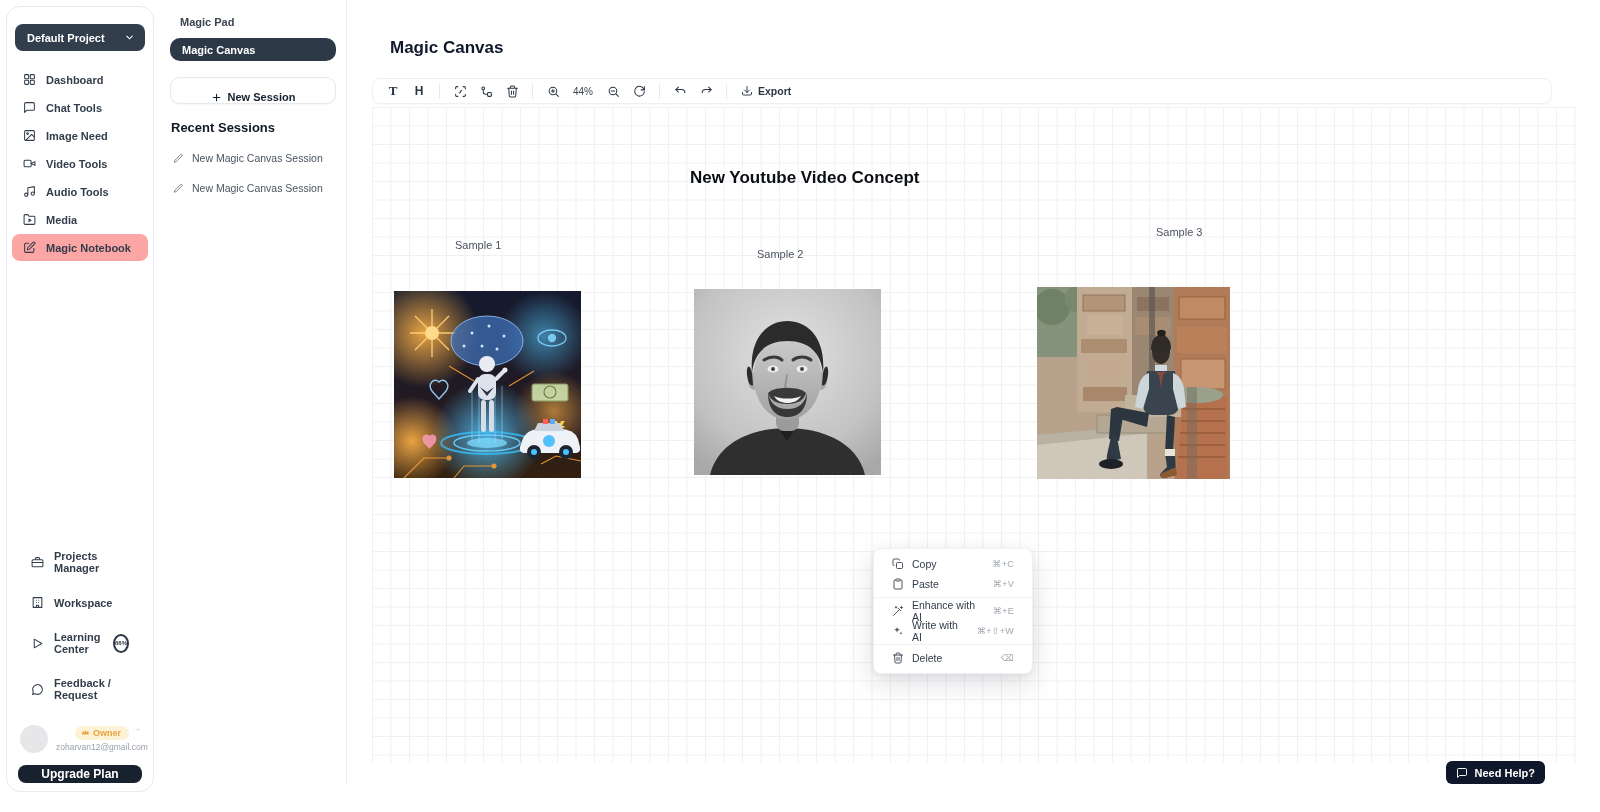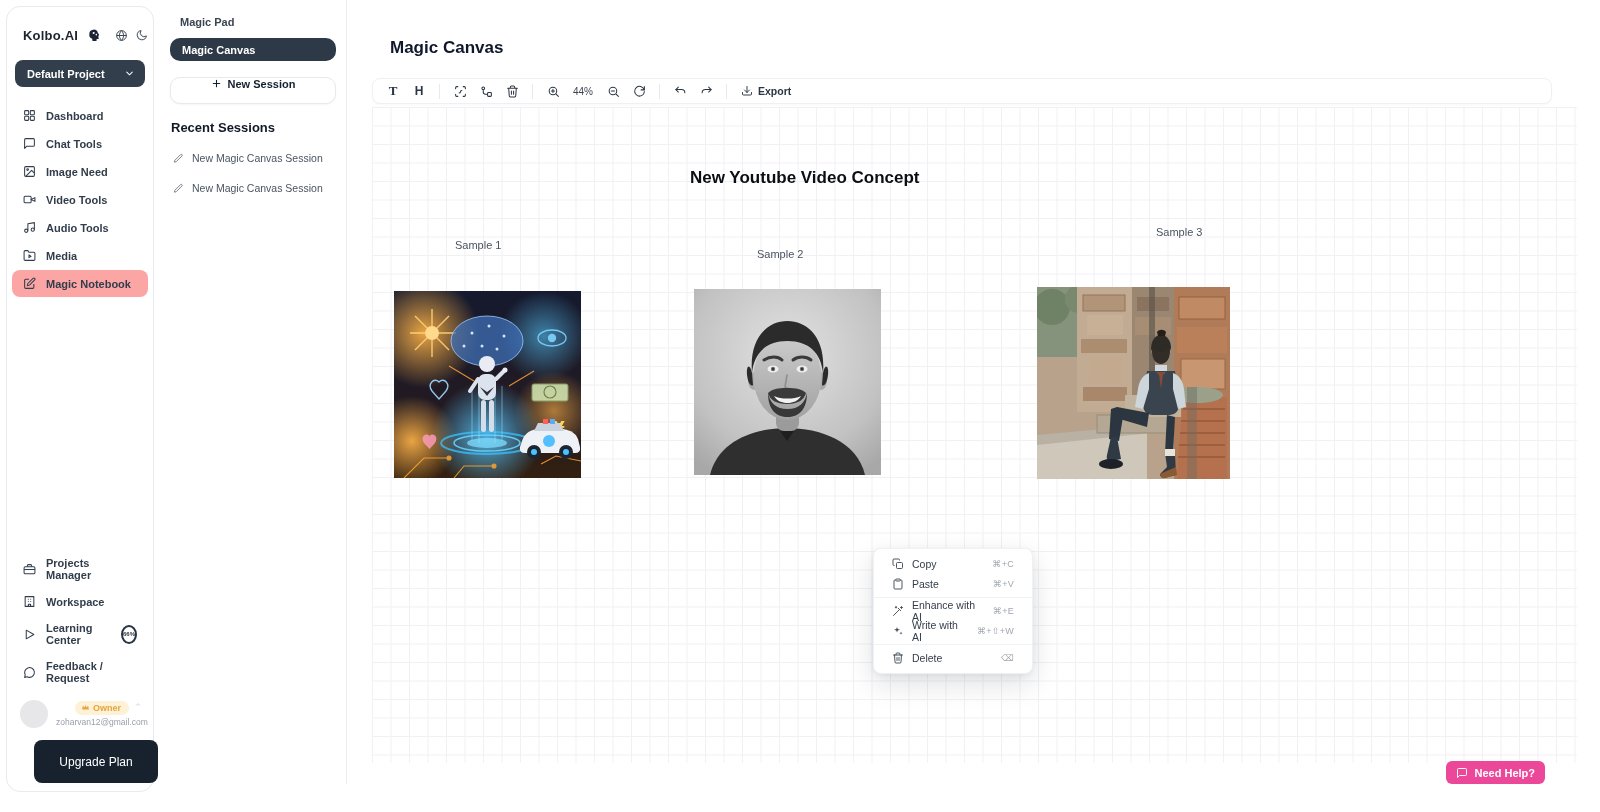--- a/index.html
+++ b/index.html
@@ -35,59 +35,59 @@
 
   .nav { margin-top:15px; display:flex; flex-direction:column; gap:1px; }
   .nav-item {
     display:flex; align-items:center; gap:10px; margin:0 5px; padding:7px 11px;
     border-radius:8px; font-size:11px; font-weight:600; color:#323d4b; cursor:pointer;
   }
   .nav-item.active { background:#fca5a5; }
   .nav-item .ic { color:#323d4b; flex:0 0 auto; }
 
   .sidebar-bottom { position:absolute; left:0; right:0; bottom:8px; padding:0 5px; }
-  .sidebar-bottom .nav-item { margin:0; }
+  .sidebar-bottom .nav-item { margin:8px; }
   .badge-circle {
     width:19px; height:19px; border-radius:50%; border:2px solid #2b3644;
     font-size:6px; font-weight:bold; color:#2b3644;
     display:flex; align-items:center; justify-content:center; margin-left:2px;
   }
   .user-row {
     display:flex; align-items:center; gap:8px; padding:9px 6px 10px 8px; position:relative;
   }
   .avatar { width:28px; height:28px; border-radius:50%; background:#e7e7ea; flex:0 0 auto; }
   .user-meta { display:flex; flex-direction:column; align-items:center; gap:2px; flex:1; }
   .owner-badge {
     background:#fdf1d6; color:#e8a33c; font-size:9px; font-weight:bold;
     border-radius:9px; padding:2px 8px 2px 6px; display:flex; align-items:flex-start; gap:3px;
   }
   .user-email { font-size:8.5px; color:#9aa0aa; }
   .user-caret { position:absolute; right:6px; top:10px; color:#b6bcc4; }
   .upgrade-btn {
-    margin:2px 6px 0 22px; height:43px; border:none; border-radius:8px;
-    background:#18222f; color:#fff; font-size:12px; font-weight:normal; cursor:pointer;
+    margin:2px 6px 0 6px; height:18px; border:none; border-radius:8px;
+    background:#18222f; color:#fff; font-size:12px; font-weight:bold; cursor:pointer;
     width:calc(100% - 12px); font-family:inherit;
   }
 
   
   .session-panel {
     position:absolute; left:160px; top:0; width:187px; height:784px;
     border-right:1px solid #ededf0; background:#fff;
   }
   .sp-item-plain { padding:16px 0 0 20px; font-size:11px; font-weight:600; color:#3a4452; cursor:pointer; }
   .sp-pill {
     margin:10px 10px 0 10px; height:23px; background:#2d3947; border-radius:10px;
     color:#fff; font-size:11px; font-weight:bold; display:flex; align-items:center;
     padding-left:12px; cursor:pointer;
   }
   .new-session-btn {
     margin:16px 10px 0 10px; height:27px; width:calc(100% - 20px);
     background:#fff; border:1px solid #e7e9ec; border-radius:10px;
     font-size:11px; font-weight:bold; color:#13202e; cursor:pointer;
-    display:flex; align-items:flex-start; justify-content:center; gap:6px;
+    display:flex; align-items:flex-end; justify-content:center; gap:6px;
     box-shadow:0 1px 2px rgba(16,24,40,.04); font-family:inherit;
   }
   .recent-heading { padding:16px 0 0 11px; font-size:13px; font-weight:bold; color:#101828; }
   .session-item {
     display:flex; align-items:center; gap:8px; padding:9px 10px 9px 13px;
     font-size:10.5px; color:#4a5460; cursor:pointer;
   }
 
   
   .main { position:absolute; left:348px; top:0; right:0; bottom:0; background:#fff; }
@@ -139,51 +139,29 @@
   .cm-item {
     height:20px; display:flex; align-items:center; gap:8px; padding:0 18px;
     font-size:10.5px; color:#333d4a; cursor:pointer;
   }
   .cm-item .ic { color:#434d5b; flex:0 0 auto; }
   .cm-shortcut { margin-left:auto; font-size:9px; color:#a0a6b1; letter-spacing:.3px; }
   .cm-divider { height:1px; background:#f1f2f4; margin:3px 0; }
 
   .help-btn {
     position:absolute; right:55px; bottom:28px; height:23px;
-    background:#ec4899; color:#fff; border:none; border-radius:6px;
+    background:#0f172a; color:#fff; border:none; border-radius:6px;
     font-size:11px; font-weight:bold; display:flex; align-items:center; gap:6px;
     padding:0 10px; cursor:pointer; font-family:inherit;
   }
 </style>
 </head>
 <body>
 
 <aside class="sidebar">
-  <div class="logo-row">
-    <span class="logo-text">Kolbo.AI</span>
-    <span class="logo-mark">
-      <svg width="16" height="16" viewBox="0 0 24 24" fill="#1c2531">
-          <path d="M6.5 10.5a6.5 6.5 0 0 1 12.9-1.2c.9.4 1.6 1.2 1.6 2.2 0 .8-.4 1.5-1 1.9l.5 4.6h-3l-.3 3h-6l-.4-3.4a6.5 6.5 0 0 1-4.3-7.1z"></path>
-          <circle cx="13" cy="9" r="1.6" fill="#fff"></circle>
-          <circle cx="17" cy="11.5" r="1.2" fill="#fff"></circle>
-        </svg>
-    </span>
-    <span class="spacer"></span>
-    <button class="icon-btn">
-      <svg width="13" height="13" viewBox="0 0 24 24" fill="none" stroke="currentColor" stroke-width="1.7">
-          <circle cx="12" cy="12" r="9"></circle>
-          <path d="M3 12h18M12 3c2.5 2.6 3.8 5.7 3.8 9S14.5 18.4 12 21c-2.5-2.6-3.8-5.7-3.8-9S9.5 5.6 12 3z"></path>
-        </svg>
-    </button>
-    <button class="icon-btn">
-      <svg width="13" height="13" viewBox="0 0 24 24" fill="none" stroke="currentColor" stroke-width="1.7">
-          <path d="M21 12.8A8.5 8.5 0 1 1 11.2 3a7 7 0 0 0 9.8 9.8z"></path>
-        </svg>
-    </button>
-  </div>
 
   <button class="project-btn">
     <span>Default Project</span>
     <span class="spacer"></span>
     <span>
       <svg width="11" height="11" viewBox="0 0 24 24" fill="none" stroke="#fff" stroke-width="2.2" stroke-linecap="round">
           <polyline points="6 9 12 15 18 9"></polyline>
         </svg>
     </span>
   </button>

